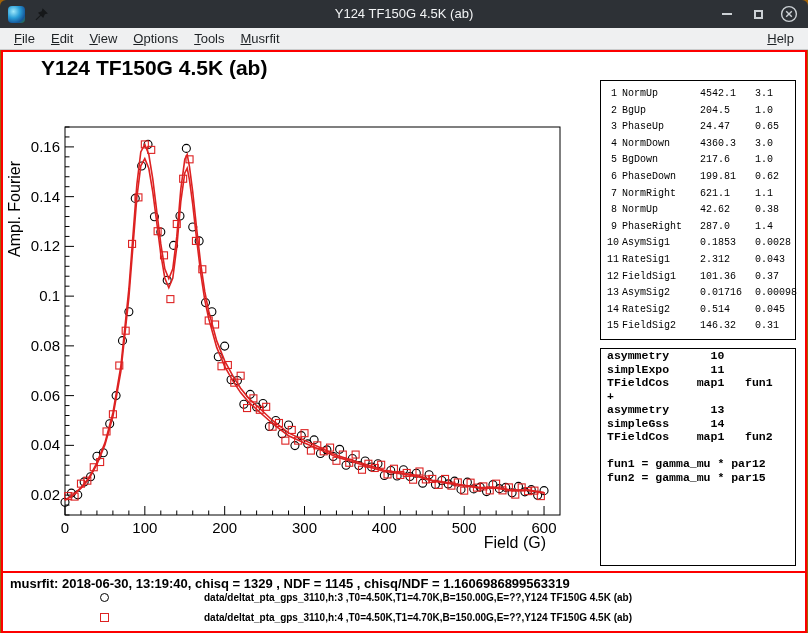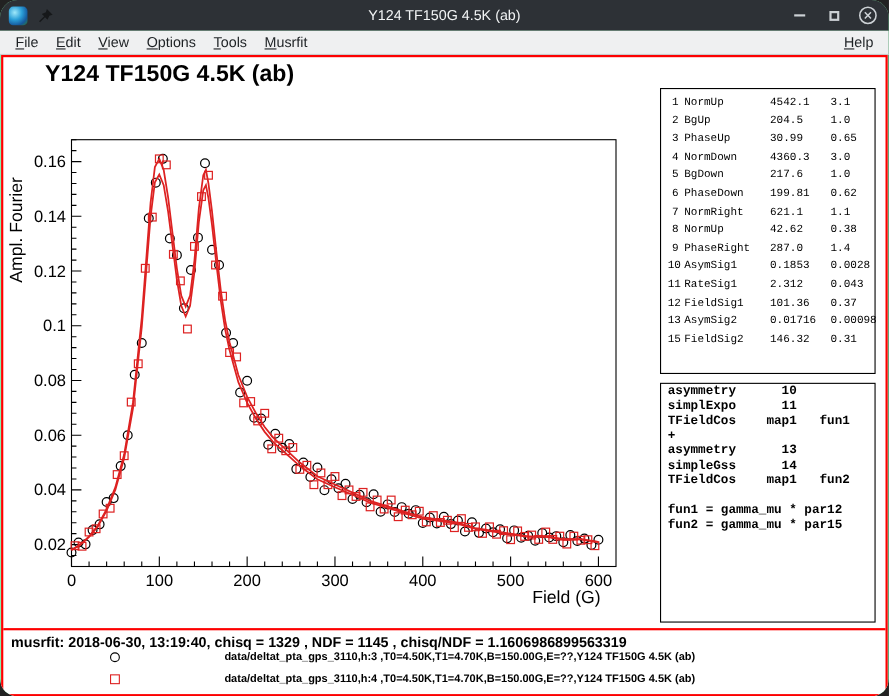--- a/index.html
+++ b/index.html
@@ -1,18 +1,18 @@
 <!DOCTYPE html>
 <html><head>
 <meta charset="utf-8">
 <style>
   * { box-sizing: border-box; }
   html, body { margin: 0; padding: 0; background: #222; }
-  #window { position: relative; width: 808px; height: 633px; background: #86efac;
-            font-family: "Liberation Sans", sans-serif; overflow: hidden; border-radius: 16px; }
+  #window { position: relative; width: 808px; height: 633px; background: #a16207;
+            font-family: "Liberation Sans", sans-serif; overflow: hidden; }
 
   
   #titlebar { position: absolute; top: 0; left: 0; width: 808px; height: 28px;
               background: #2d3136; border-radius: 6px 6px 0 0; }
   .tb-left { position: absolute; left: 8px; top: 0; height: 28px; display: flex; gap: 9px; align-items: center; }
   .app-icon { width: 17px; height: 17px; border-radius: 4px;
               background: radial-gradient(circle at 32% 32%, #9fe8fa 0%, #2b9fd8 40%, #15589c 72%, #2f7d32 100%); }
   .pin-icon svg { display: block; }
   .tb-title { position: absolute; left: 0; width: 100%; top: 0; height: 28px; line-height: 28px;
               text-align: center; color: #f2f4f5; font-size: 13px; }
@@ -358,21 +358,21 @@
         </div>
         <div class="p-row">
           <span class="p-idx">2</span>
           <span class="p-name">BgUp</span>
           <span class="p-val">204.5</span>
           <span class="p-err">1.0</span>
         </div>
         <div class="p-row">
           <span class="p-idx">3</span>
           <span class="p-name">PhaseUp</span>
-          <span class="p-val">30.99</span>
+          <span class="p-val">24.47</span>
           <span class="p-err">0.65</span>
         </div>
         <div class="p-row">
           <span class="p-idx">4</span>
           <span class="p-name">NormDown</span>
           <span class="p-val">4360.3</span>
           <span class="p-err">3.0</span>
         </div>
         <div class="p-row">
           <span class="p-idx">5</span>
@@ -420,20 +420,26 @@
           <span class="p-idx">12</span>
           <span class="p-name">FieldSig1</span>
           <span class="p-val">101.36</span>
           <span class="p-err">0.37</span>
         </div>
         <div class="p-row">
           <span class="p-idx">13</span>
           <span class="p-name">AsymSig2</span>
           <span class="p-val">0.01716</span>
           <span class="p-err">0.00098</span>
+        </div>
+        <div class="p-row">
+          <span class="p-idx">14</span>
+          <span class="p-name">RateSig2</span>
+          <span class="p-val">0.514</span>
+          <span class="p-err">0.045</span>
         </div>
         <div class="p-row">
           <span class="p-idx">15</span>
           <span class="p-name">FieldSig2</span>
           <span class="p-val">146.32</span>
           <span class="p-err">0.31</span>
         </div>
       </div>
 
     <div id="theory-box">

